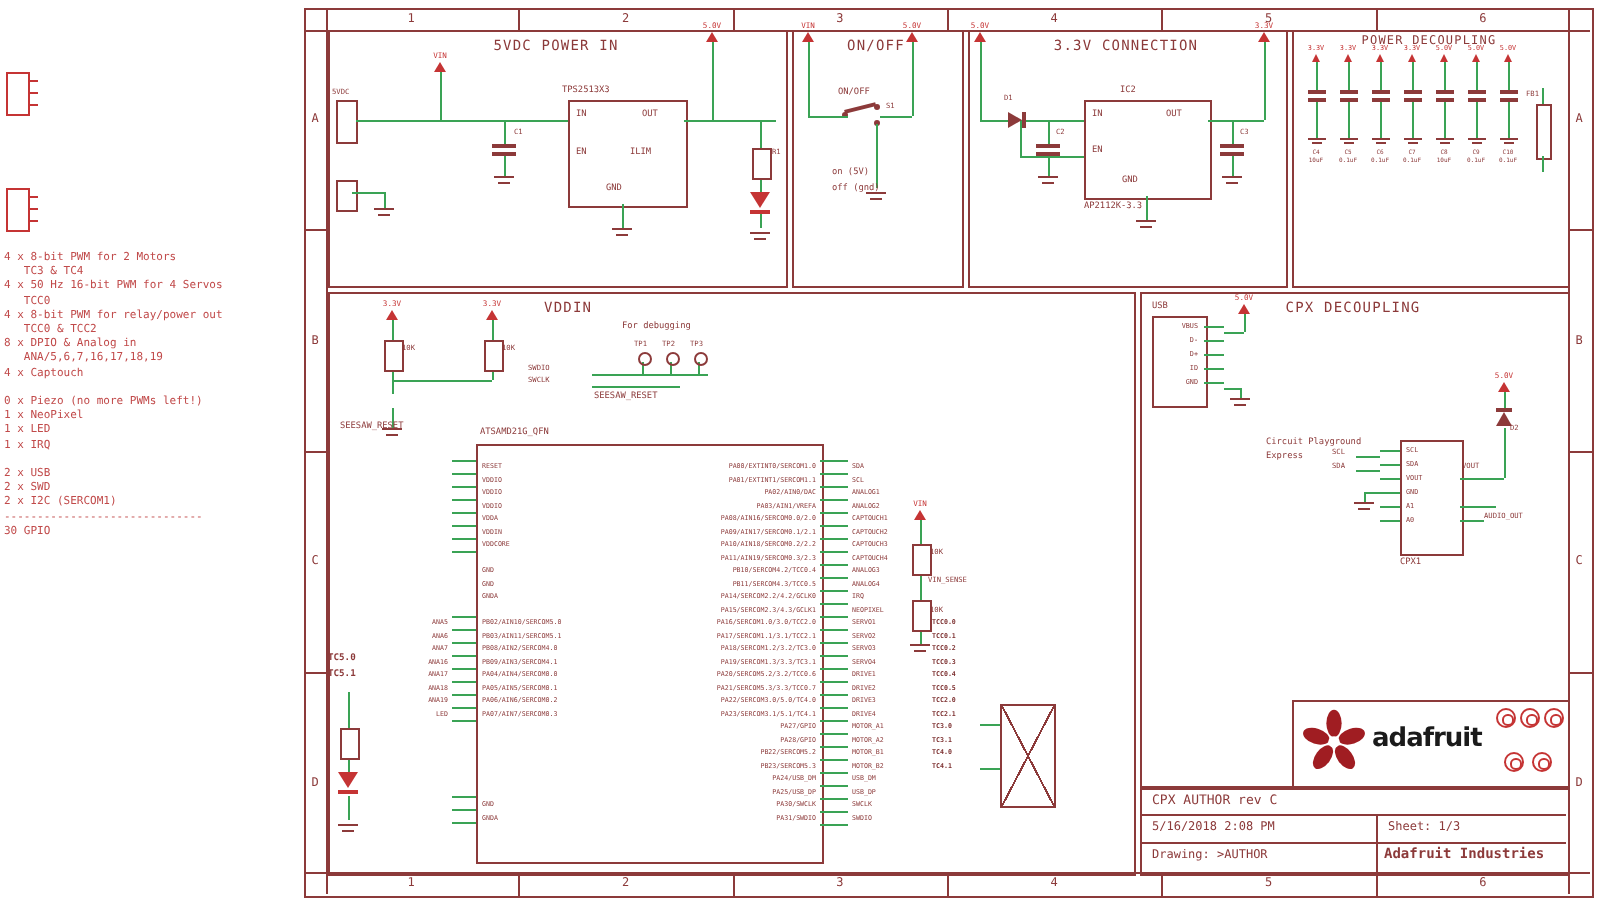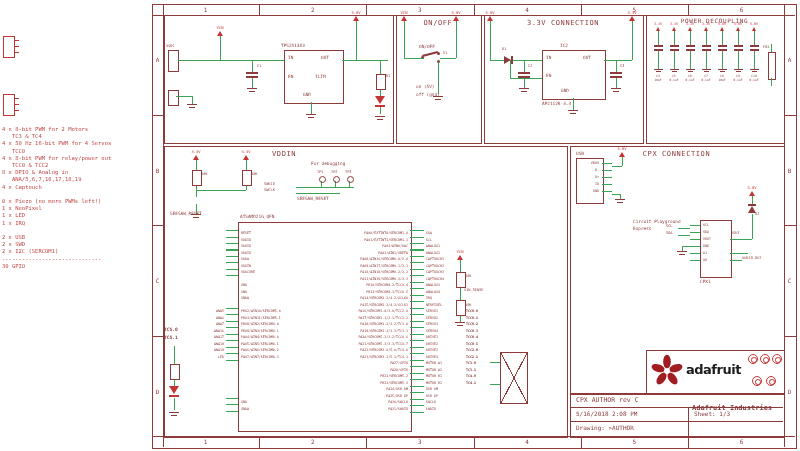--- a/index.html
+++ b/index.html
@@ -121,30 +121,31 @@
       <div class="note-line">1 x IRQ</div>
       <div class="note-line"></div>
       <div class="note-line">2 x USB</div>
       <div class="note-line">2 x SWD</div>
       <div class="note-line">2 x I2C (SERCOM1)</div>
       <div class="note-line">------------------------------</div>
       <div class="note-line">30 GPIO</div>
     </div>
 
   <div class="box" style="left:164px;top:15px;width:228px;height:127px;"></div>
+  <div class="stitle" style="left:164px;top:19px;width:228px;">5VDC POWER IN</div>
   <div class="box" style="left:396px;top:15px;width:84px;height:127px;"></div>
   <div class="stitle" style="left:396px;top:19px;width:84px;">ON/OFF</div>
   <div class="box" style="left:484px;top:15px;width:158px;height:127px;"></div>
   <div class="stitle" style="left:484px;top:19px;width:158px;">3.3V CONNECTION</div>
   <div class="box" style="left:646px;top:15px;width:137px;height:127px;"></div>
   <div class="stitle" style="left:646px;top:17px;width:137px;font-size:6px;">POWER DECOUPLING</div>
   <div class="box" style="left:164px;top:146px;width:402px;height:290px;"></div>
   <div class="stitle" style="left:272px;top:150px;">VDDIN</div>
   <div class="box" style="left:570px;top:146px;width:213px;height:247px;"></div>
-  <div class="stitle" style="left:570px;top:150px;width:213px;">CPX CONNECTION</div>
+  <div class="stitle" style="left:570px;top:150px;width:213px;">CPX DECOUPLING</div>
 
   <div class="box" style="left:168px;top:50px;width:9px;height:20px;"></div>
   <div class="box" style="left:168px;top:90px;width:9px;height:14px;"></div>
   <div class="box" style="left:284px;top:50px;width:58px;height:52px;"></div>
 
   <div class="mline" style="left:421px;top:56px;width:3px;height:3px;border-radius:50%;"></div>
   <div class="mline" style="left:437px;top:52px;width:3px;height:3px;border-radius:50%;"></div>
   <div class="mline" style="left:437px;top:60px;width:3px;height:3px;border-radius:50%;"></div>
   <div class="mline" style="left:422px;top:53px;width:16px;height:1.5px;transform:rotate(-14deg);"></div>
 
@@ -488,21 +489,21 @@
   <span class="dc" style="left:766px;top:376px;width:8px;height:8px;"></span>
 
   <div class="box" style="left:570px;top:393px;width:213px;height:43px;"></div>
   <div class="mline" style="left:570px;top:407px;width:213px;height:1px;"></div>
   <div class="mline" style="left:570px;top:421px;width:213px;height:1px;"></div>
   <div class="mline" style="left:688px;top:407px;width:1px;height:29px;"></div>
   <div class="tb" style="left:576px;top:396px;font-size:6.5px;">CPX AUTHOR rev C</div>
   <div class="tb" style="left:576px;top:410px;font-size:6px;">5/16/2018 2:08 PM</div>
   <div class="tb" style="left:694px;top:410px;font-size:6px;">Sheet: 1/3</div>
   <div class="tb" style="left:576px;top:424px;font-size:6px;">Drawing: &gt;AUTHOR</div>
-  <div class="tb" style="left:692px;top:404px;font-size:7px;font-weight:bold;">Adafruit Industries</div>
+  <div class="tb" style="left:692px;top:423px;font-size:7px;font-weight:bold;">Adafruit Industries</div>
 
   <div id="wires-layer">
       <div class="wire" style="left: 220px; top: 34px; width: 1px; height: 26px;"></div>
       <div class="wire" style="left: 356px; top: 19px; width: 1px; height: 41px;"></div>
       <div class="wire" style="left: 404px; top: 19px; width: 1px; height: 39px;"></div>
       <div class="wire" style="left: 456px; top: 19px; width: 1px; height: 39px;"></div>
       <div class="wire" style="left: 490px; top: 19px; width: 1px; height: 41px;"></div>
       <div class="wire" style="left: 632px; top: 19px; width: 1px; height: 41px;"></div>
       <div class="wire" style="left: 196px; top: 158px; width: 1px; height: 12px;"></div>
       <div class="wire" style="left: 246px; top: 158px; width: 1px; height: 12px;"></div>

